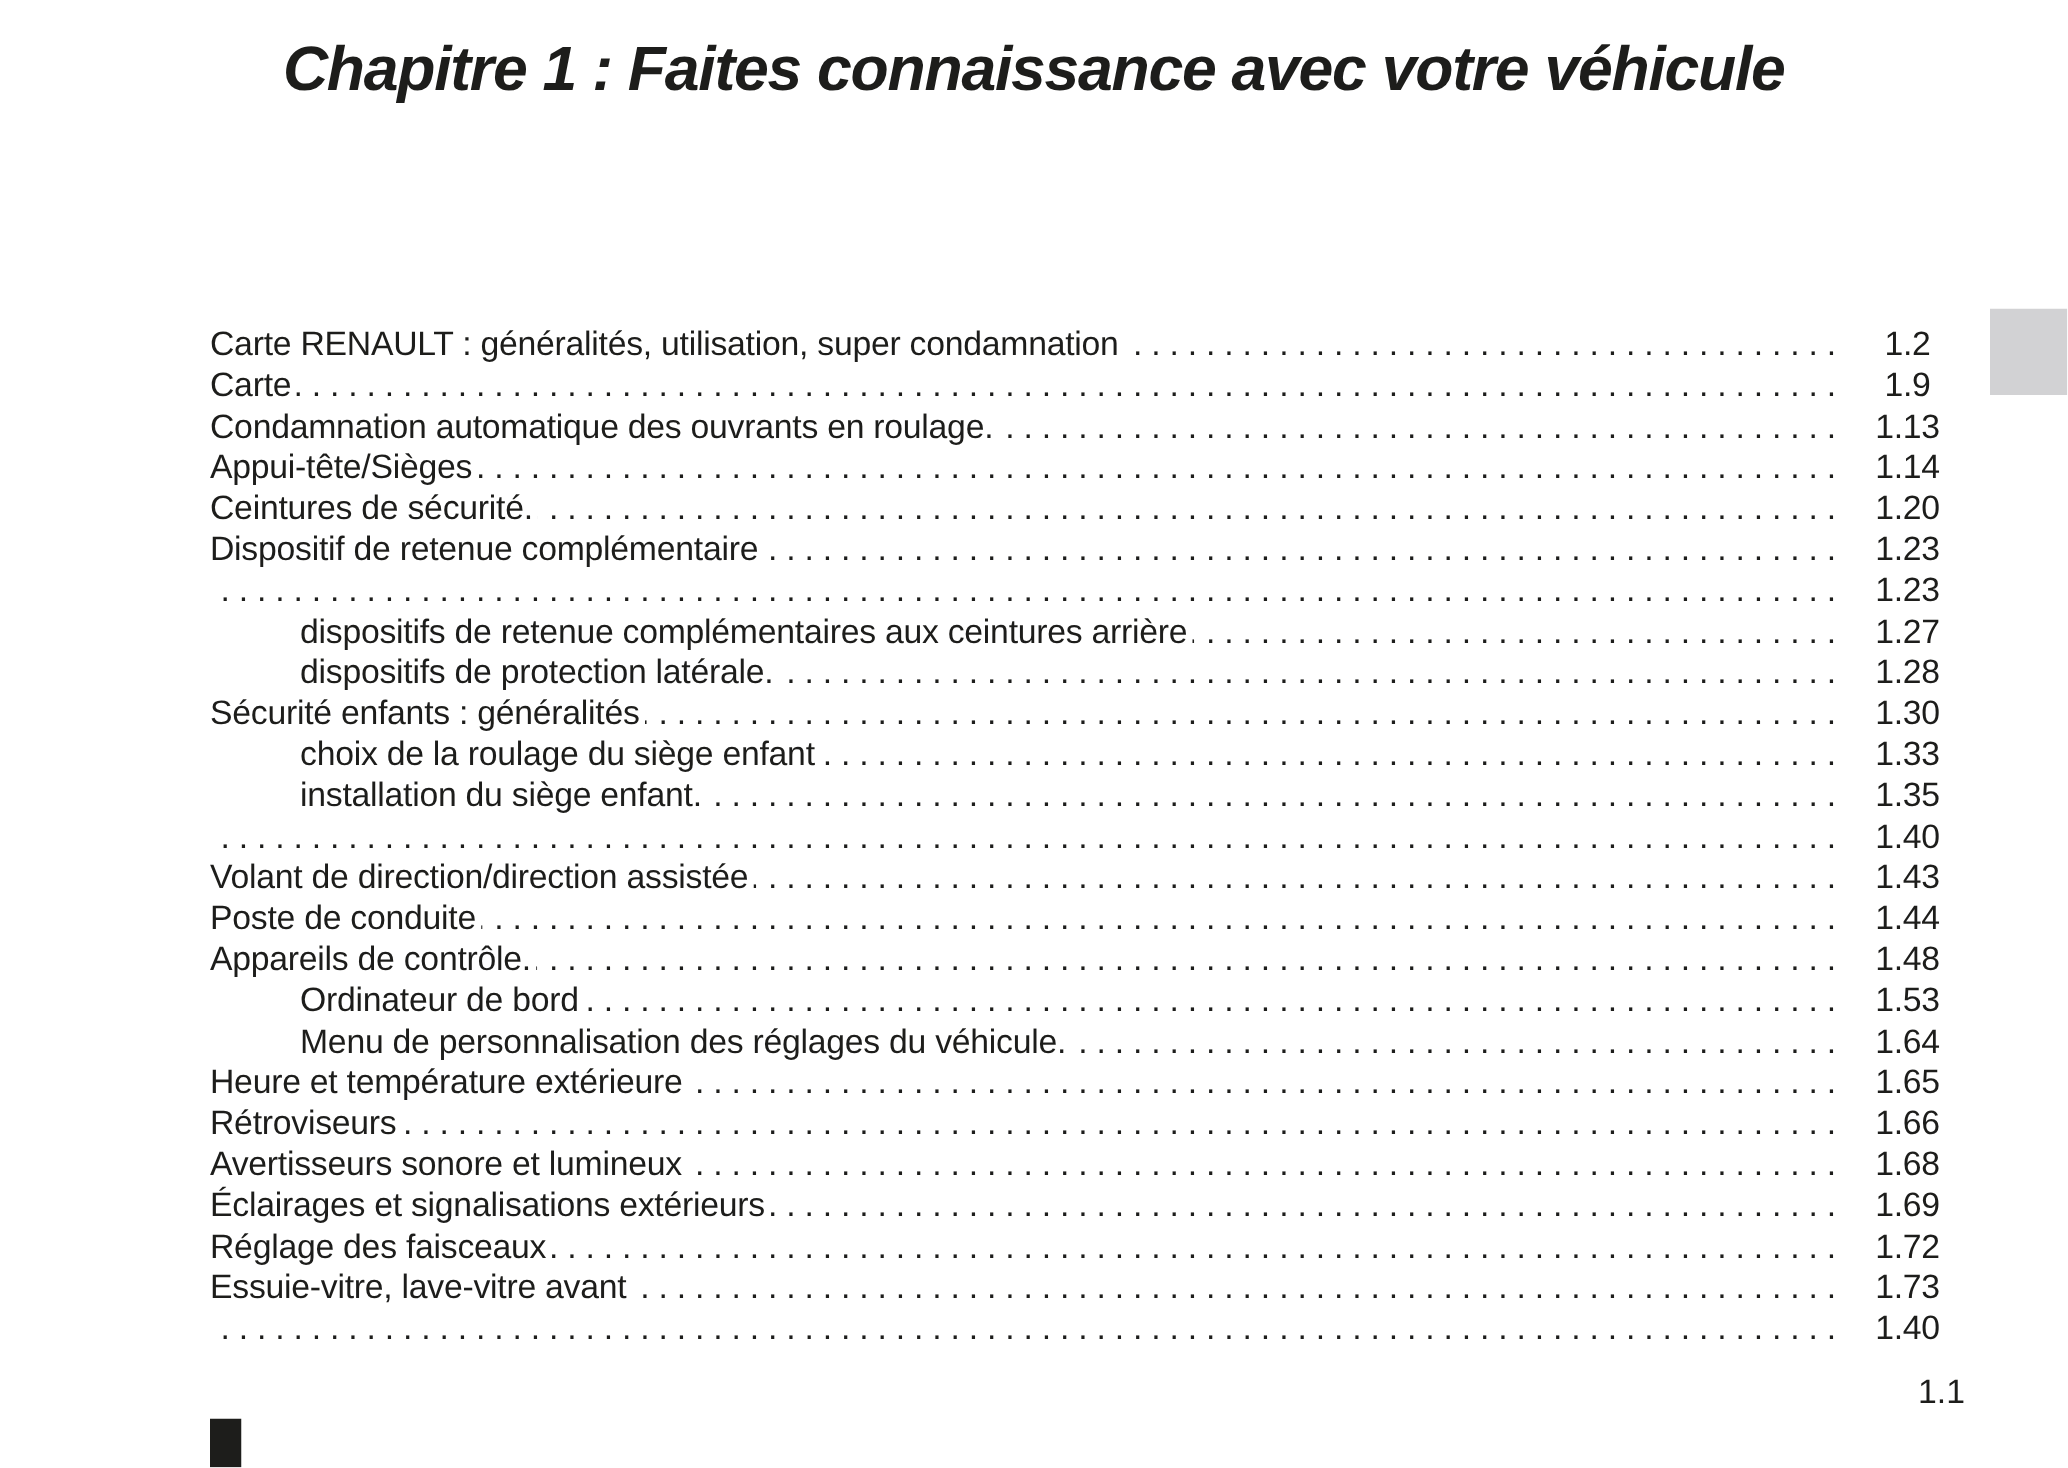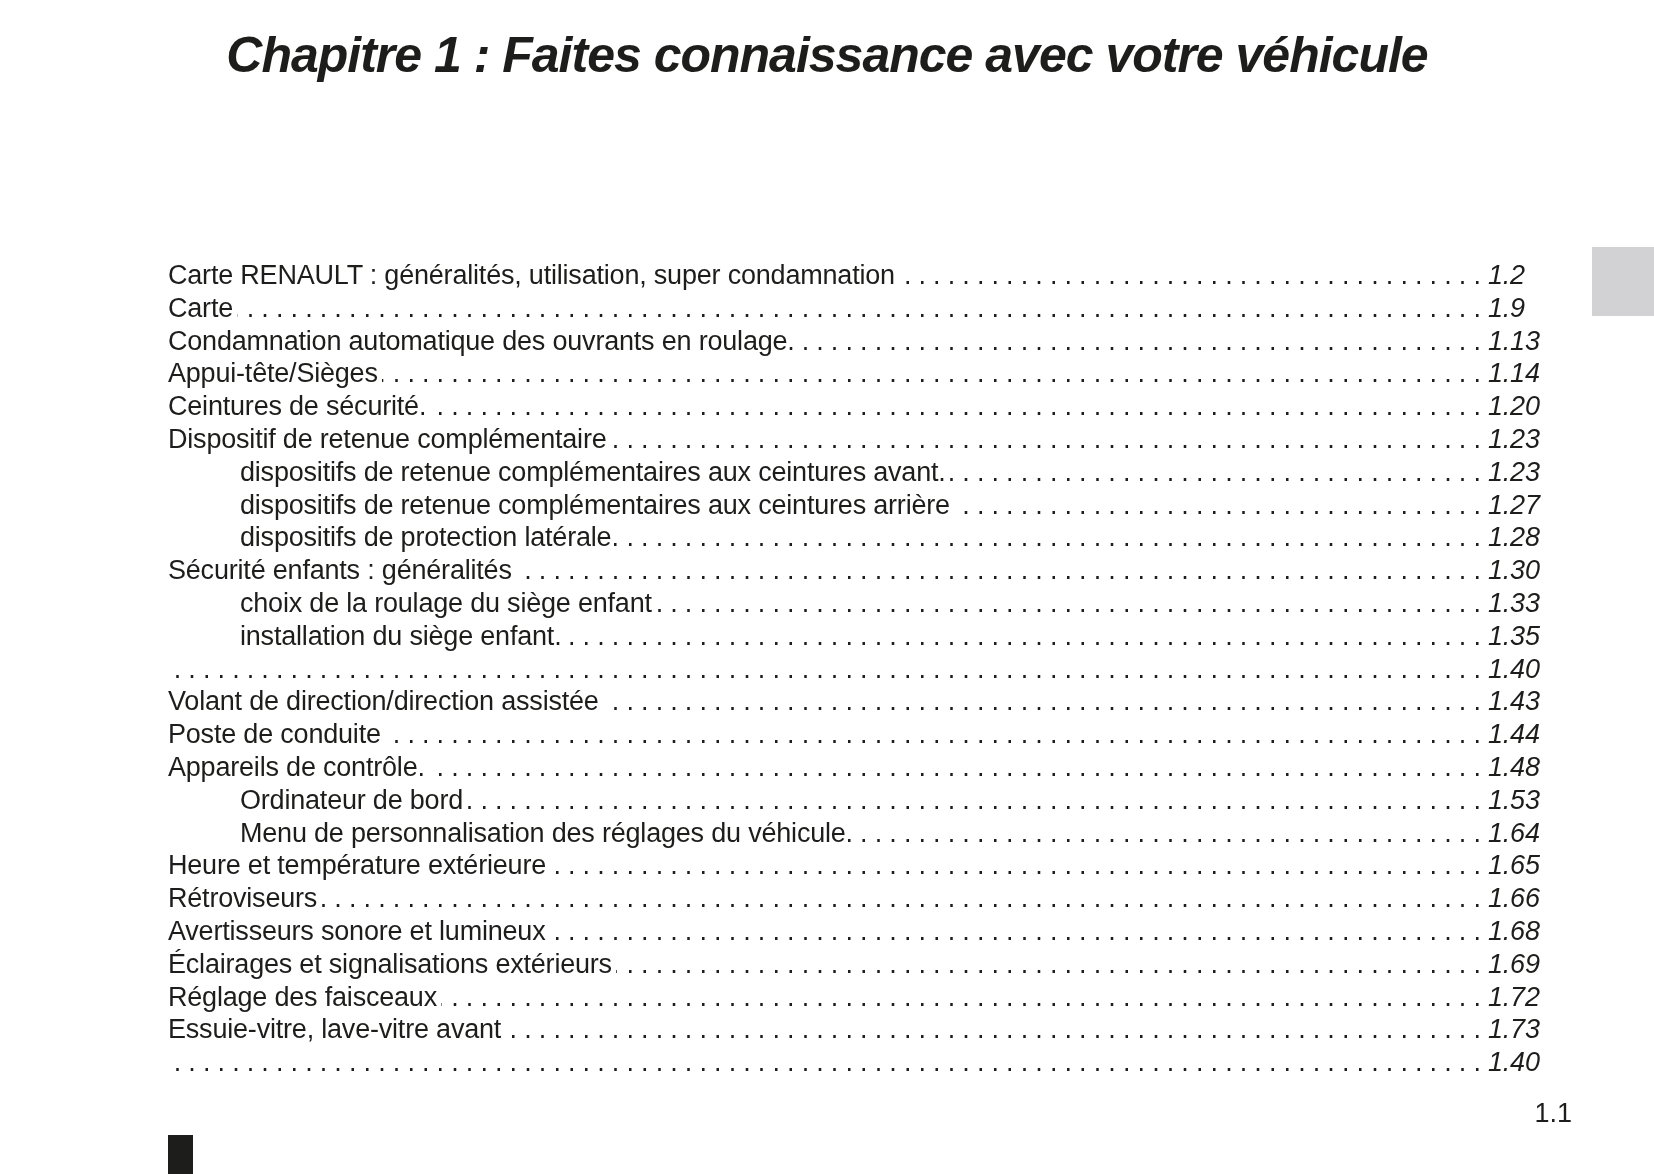--- a/index.html
+++ b/index.html
@@ -25,21 +25,21 @@
     font-size: 50px;
     font-weight: 700;
     font-style: italic;
     letter-spacing: -1px;
     white-space: nowrap;
   }
   .toc {
     position: absolute;
     top: 259px;
     left: 168px;
-    right: 66px;
+    right: 78px;
   }
   .toc-row {
     display: flex;
     align-items: baseline;
     font-size: 27px;
     line-height: 32.8px;
     letter-spacing: -0.2px;
     white-space: nowrap;
   }
   .toc-row.indent-1 .toc-label {
@@ -56,22 +56,21 @@
     overflow: hidden;
     margin-left: 4px;
     min-width: 0;
   }
   .toc-leader > span {
     white-space: pre;
   }
   .toc-page {
     flex: 0 0 auto;
     min-width: 100px;
-    text-align: left;
-    font-style: italic;
+    text-align: center;
   }
   .footer-page-number {
     position: absolute;
     top: 1098px;
     right: 82px;
     font-size: 27px;
     letter-spacing: 0;
   }
   .section-tab {
     position: absolute;
@@ -132,21 +131,20 @@
         <span class="toc-page">1.20</span>
       </div>
       <div class="toc-row">
         <span class="toc-label">Dispositif de retenue complémentaire</span>
         <span class="toc-leader">
           <span>. . . . . . . . . . . . . . . . . . . . . . . . . . . . . . . . . . . . . . . . . . . . . . . . . . . . . . . . . . . . . . . . . . . . . . . . . . . . . . . . . . . . . . . . . . . . . . . . . . . . . . . . . . . . . . . . . . . . . . . . </span>
         </span>
         <span class="toc-page">1.23</span>
       </div>
       <div class="toc-row indent-1">
-        <span class="toc-label">dispositifs de retenue complémentaires aux ceintures avant.</span>
         <span class="toc-leader">
           <span>. . . . . . . . . . . . . . . . . . . . . . . . . . . . . . . . . . . . . . . . . . . . . . . . . . . . . . . . . . . . . . . . . . . . . . . . . . . . . . . . . . . . . . . . . . . . . . . . . . . . . . . . . . . . . . . . . . . . . . . . </span>
         </span>
         <span class="toc-page">1.23</span>
       </div>
       <div class="toc-row indent-1">
         <span class="toc-label">dispositifs de retenue complémentaires aux ceintures arrière</span>
         <span class="toc-leader">
           <span>. . . . . . . . . . . . . . . . . . . . . . . . . . . . . . . . . . . . . . . . . . . . . . . . . . . . . . . . . . . . . . . . . . . . . . . . . . . . . . . . . . . . . . . . . . . . . . . . . . . . . . . . . . . . . . . . . . . . . . . . </span>
         </span>

